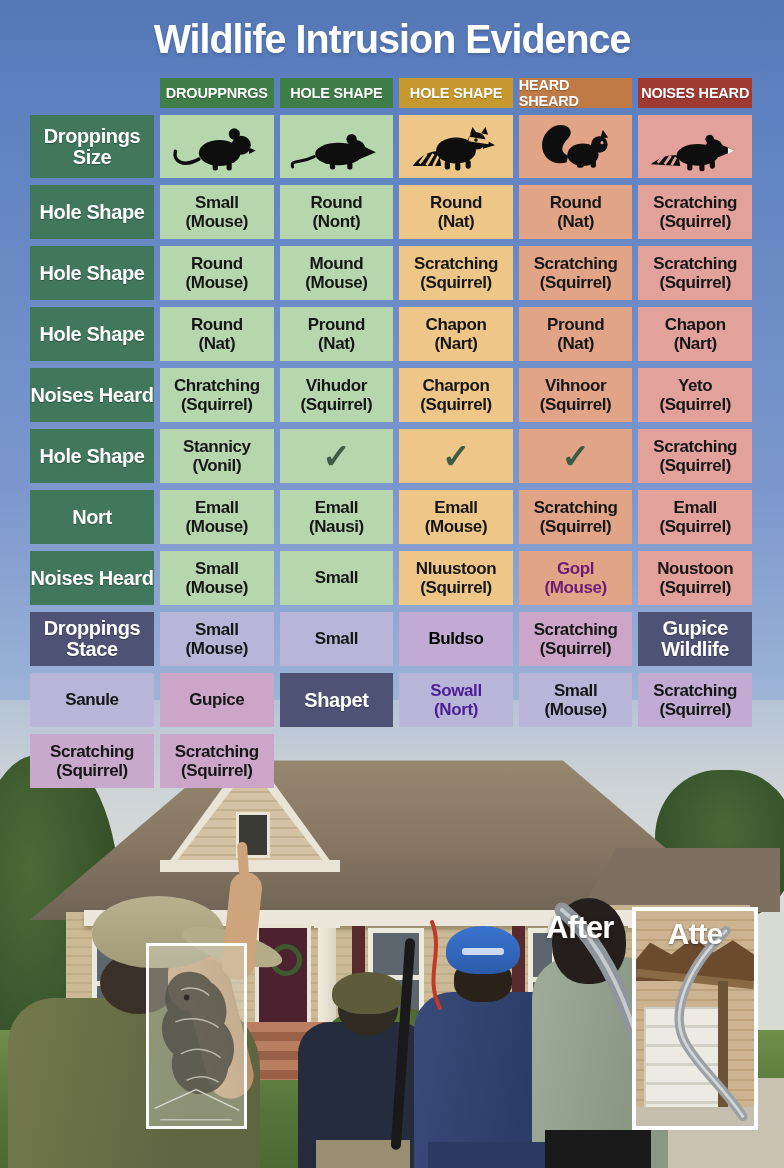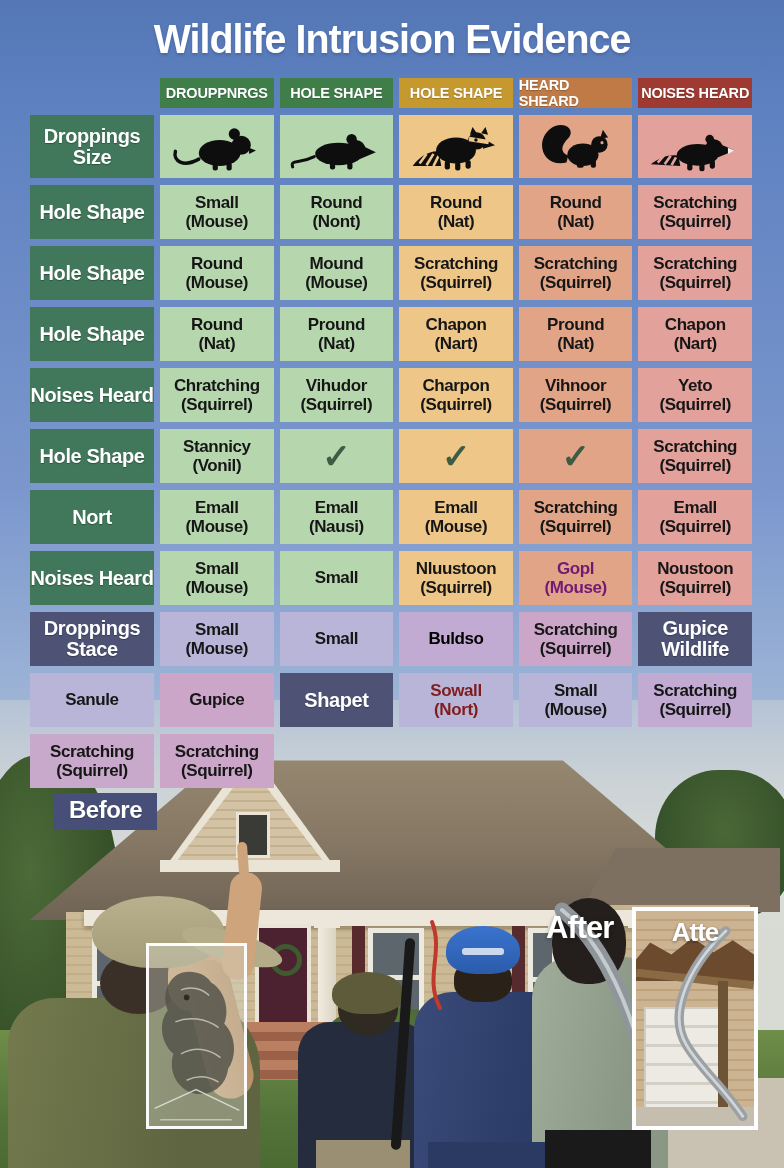--- a/index.html
+++ b/index.html
@@ -117,21 +117,21 @@
     clip-path:polygon(0 55%,12% 20%,30% 45%,48% 10%,66% 40%,82% 15%,100% 45%,100% 100%,0 100%);}
   .ir-roofline{position:absolute;left:0;top:64px;width:100%;height:8px;background:#8a6a44;transform:rotate(6deg);}
   .ir-door{position:absolute;left:8px;top:96px;width:72px;height:104px;background:#e8e6df;
     border:2px solid #cfccc2;
     background-image:repeating-linear-gradient(180deg,#eceae3 0 16px,#d3d0c6 16px 19px);}
   .ir-trim{position:absolute;left:82px;top:70px;width:10px;height:134px;background:#6e5436;}
   .ir-drive{position:absolute;left:0;top:196px;width:100%;height:27px;background:#c5beae;}
   .ir-svg{position:absolute;left:0;top:0;width:100%;height:100%;}
   .inset-title{
     position:absolute;top:6px;width:100%;text-align:center;
-    color:#fff;font-weight:bold;font-size:26px;letter-spacing:-1px;
+    color:#fff;font-weight:bold;font-size:30px;letter-spacing:-1px;
     text-shadow:0 1px 3px rgba(0,0,0,.45);z-index:3;
   }
   .before-badge{
     position:absolute;left:54px;top:793px;z-index:22;
     background:#474f78;color:#fff;font-weight:bold;font-size:24px;
     padding:3px 15px 6px 15px;letter-spacing:-.5px;text-shadow:0 1px 1px rgba(0,0,0,.3);
   }
   .after-text{
     position:absolute;left:546px;top:910px;z-index:22;
     color:#fff;font-weight:bold;font-size:31px;letter-spacing:-1px;
@@ -245,21 +245,20 @@
     <div class="ir-trim"></div>
     <div class="ir-drive"></div>
     <svg class="ir-svg" viewBox="0 0 126 223">
       <path d="M96 18 C 54 58, 34 108, 54 140 C 68 164, 94 186, 114 216" stroke="#9aa0a4" stroke-width="10" fill="none" stroke-linecap="round"></path>
       <path d="M96 18 C 54 58, 34 108, 54 140 C 68 164, 94 186, 114 216" stroke="#d2d6d8" stroke-width="3" fill="none" stroke-linecap="round"></path>
     </svg>
     <div class="inset-title">Atte</div>
   </div>
 
   <h1 class="title">Wildlife Intrusion Evidence</h1>
-  <div class="before-badge">Before</div>
   <div class="after-text">After</div>
 
   <div class="grid" id="grid">
       <div class="hspacer"></div>
       <div class="hcell" style="background: rgb(63, 125, 73);">DROUPPNRGS</div>
       <div class="hcell" style="background: rgb(63, 125, 73);">HOLE SHAPE</div>
       <div class="hcell" style="background: rgb(198, 153, 46);">HOLE SHAPE</div>
       <div class="hcell" style="background: rgb(191, 122, 69);">HEARD SHEARD</div>
       <div class="hcell" style="background: rgb(158, 58, 49);">NOISES HEARD</div>
       <div class="rowlabel" style="background: rgb(65, 119, 90);">Droppings
@@ -406,21 +405,21 @@
 (Mouse)</div>
       <div class="cell" style="background: rgb(185, 181, 216); color: rgb(22, 22, 22);">Small</div>
       <div class="cell" style="background: rgb(193, 171, 211); color: #000000;">Buldso</div>
       <div class="cell" style="background: rgb(203, 166, 201); color: rgb(22, 22, 22);">Scratching
 (Squirrel)</div>
       <div class="rowlabel" style="background: rgb(78, 83, 118);">Gupice
 Wildlife</div>
       <div class="cell" style="background: rgb(185, 181, 216); color: rgb(22, 22, 22);">Sanule</div>
       <div class="cell" style="background: rgb(203, 166, 201); color: rgb(22, 22, 22);">Gupice</div>
       <div class="rowlabel" style="background: rgb(78, 83, 118);">Shapet</div>
-      <div class="cell" style="background: rgb(185, 181, 216); color: #7f1d1d;">Sowall
+      <div class="cell" style="background: rgb(185, 181, 216); color: #4c1d95;">Sowall
 (Nort)</div>
       <div class="cell" style="background: rgb(185, 181, 216); color: rgb(22, 22, 22);">Small
 (Mouse)</div>
       <div class="cell" style="background: rgb(193, 171, 211); color: rgb(22, 22, 22);">Scratching
 (Squirrel)</div>
       <div class="cell" style="background: rgb(200, 168, 203); color: rgb(22, 22, 22);">Scratching
 (Squirrel)</div>
       <div class="cell" style="background: rgb(203, 166, 201); color: rgb(22, 22, 22);">Scratching
 (Squirrel)</div>
     </div>

